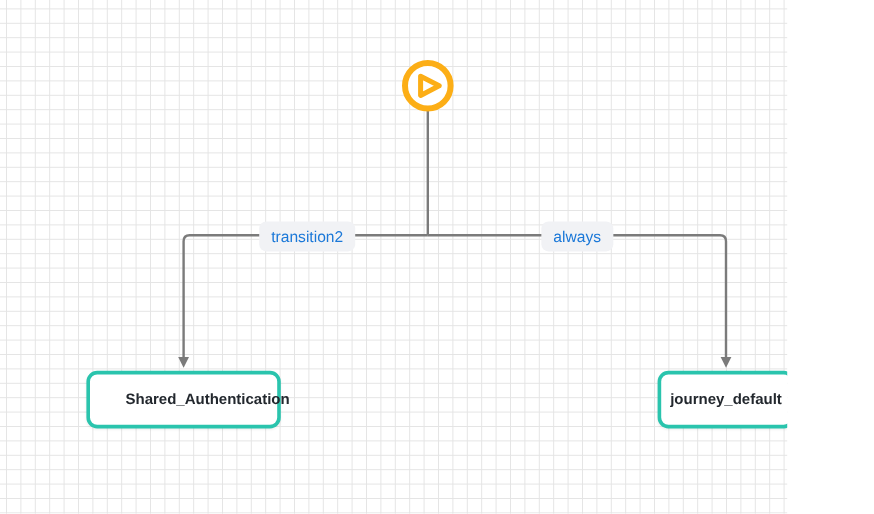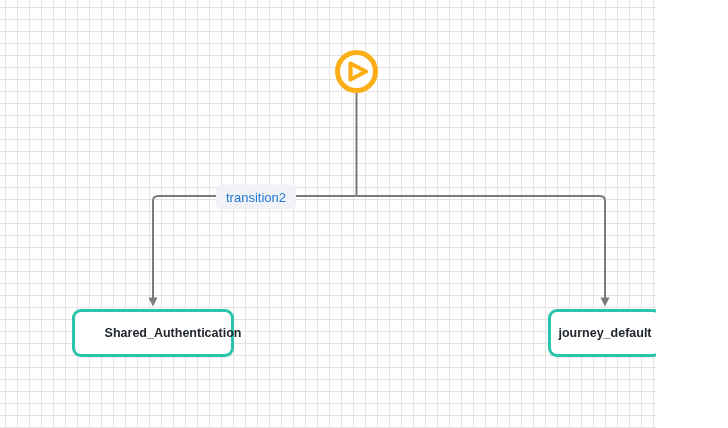--- a/index.html
+++ b/index.html
@@ -66,20 +66,21 @@
 
   <div class="start-node">
     <svg width="45" height="45" viewBox="0 0 45 45">
       <circle class="start-circle" cx="22.5" cy="22.5" r="19"></circle>
       <path class="start-triangle" d="M16.5 14.5 L32 22.5 L16.5 30.5 Z"></path>
     </svg>
   </div>
 
   <div class="edge-label l1">transition2</div>
 
+  <div class="edge-label l2">always</div>
 
   <div class="node n-left">
     <span>Shared_Authentication</span>
   </div>
 
   <div class="node n-right">
     <span>journey_default</span>
   </div>
 
 </div>

